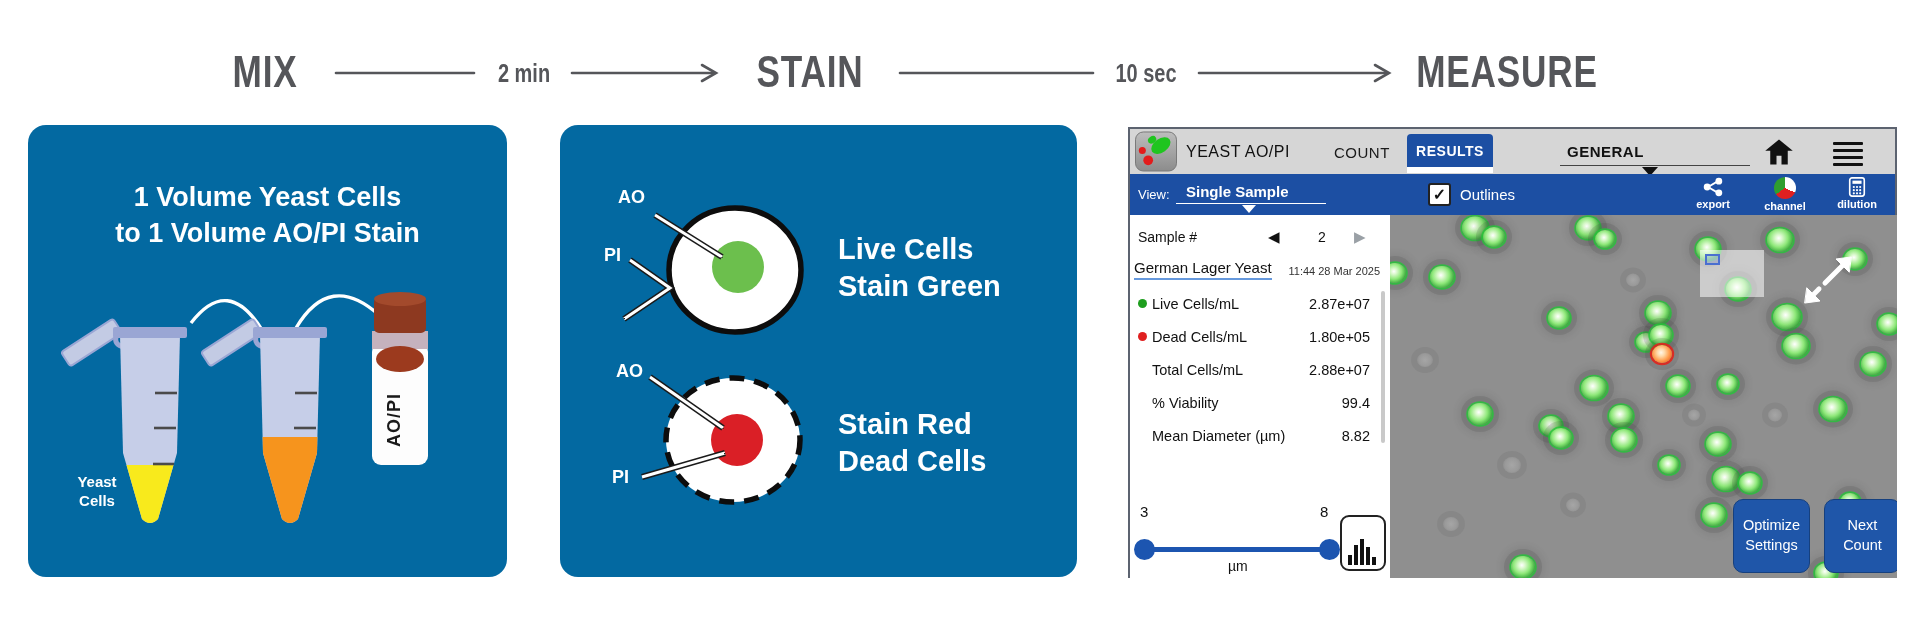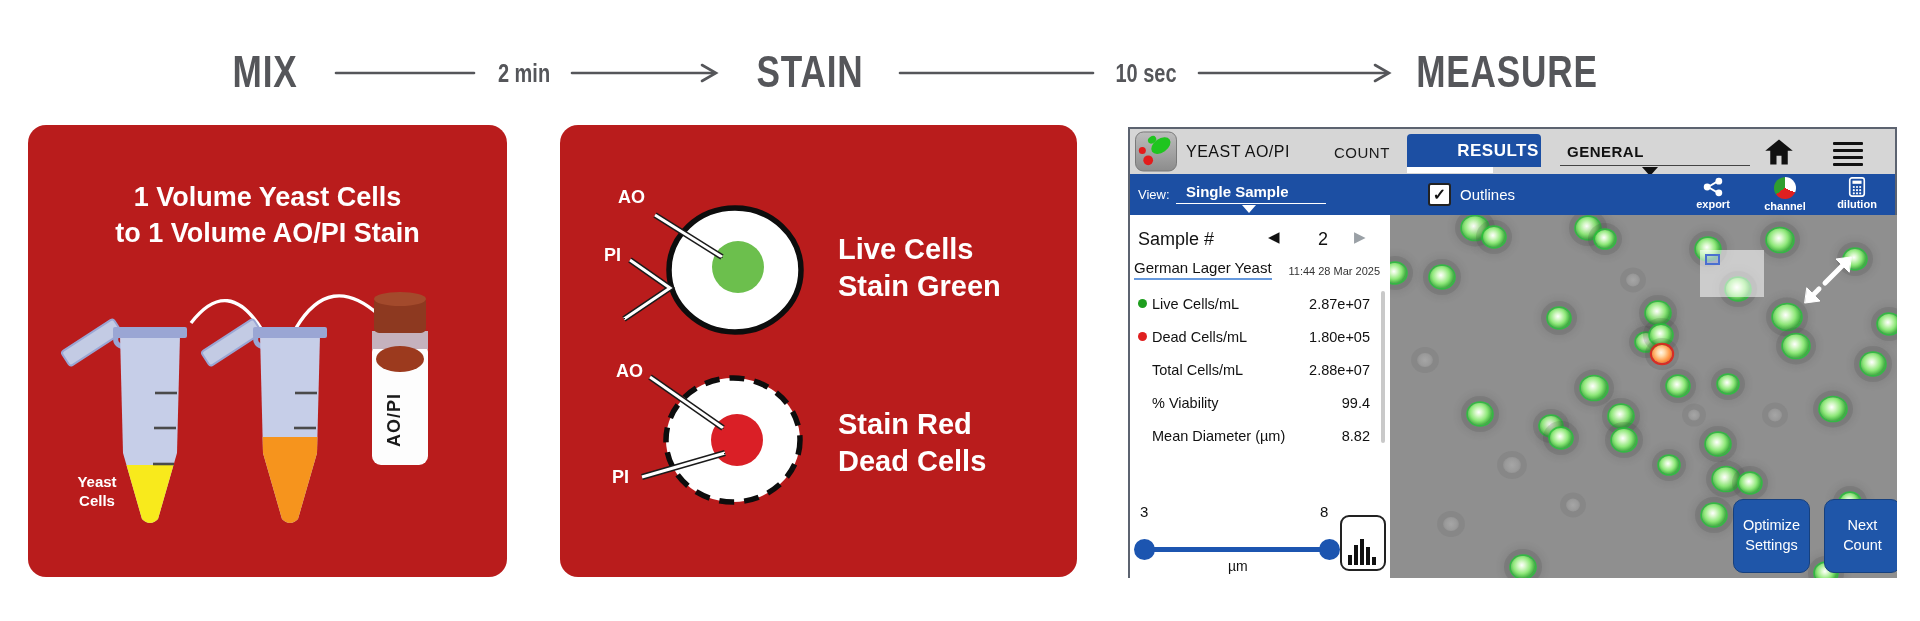--- a/index.html
+++ b/index.html
@@ -7,53 +7,53 @@
        font-family:"Liberation Sans",sans-serif;position:relative;}
   .abs{position:absolute;}
 
   
   .flow-label{color:#55565a;font-weight:700;white-space:nowrap;
     transform:translate(-50%,-50%) scaleX(.8);}
   .flow-step{font-size:44px;letter-spacing:1px;}
   .flow-time{font-size:25px;}
 
   
-  .panel{background:#b91c1c;border-radius:18px;}
+  .panel{background:#0369a1;border-radius:18px;}
   .panel-title{color:#fff;font-weight:700;text-align:center;font-size:27px;line-height:1.32;}
   .white-label{color:#fff;font-weight:700;font-size:15px;text-align:center;line-height:1.25;}
   .stain-caption{color:#fff;font-weight:700;font-size:29px;line-height:1.28;white-space:nowrap;}
   .aopi-label{color:#fff;font-weight:700;font-size:18px;}
 
   
   .instrument{left:1128px;top:127px;width:769px;height:451px;background:#8f8f8f;
     border:2px solid #5c6370;box-sizing:border-box;}
   .inst-header{left:0;top:0;width:100%;height:45px;background:#d6d6d6;border-bottom:1px solid #9aa0a6;}
   .inst-toolbar{left:0;top:45px;width:100%;height:41px;background:#1c4fa3;}
   .app-title{font-size:16px;color:#111;letter-spacing:.5px;}
   .tab-plain{font-size:15px;color:#1a1a1a;letter-spacing:.5px;}
-  .tab-active{background:#1c4fa3;color:#fff;font-weight:700;font-size:17px;letter-spacing:.5px;
-    border-radius:4px 4px 0 0;display:flex;align-items:center;justify-content:center;padding-left:48px;}
+  .tab-active{background:#1c4fa3;color:#fff;font-weight:700;font-size:14px;letter-spacing:.5px;
+    border-radius:4px 4px 0 0;display:flex;align-items:center;justify-content:center;}
   .tab-underline{background:#fff;}
   .dropdown-label{font-weight:700;font-size:15px;color:#111;letter-spacing:.5px;}
   .dd-line{border-bottom:1.5px solid #444;}
   .dd-caret{width:0;height:0;border-left:8px solid transparent;border-right:8px solid transparent;
     border-top:9px solid #111;}
   .hamburger span{display:block;width:30px;height:3.4px;background:#111;margin:3.6px 0;border-radius:1px;}
   .tb-text{color:#fff;font-size:13px;}
   .tb-view{color:#fff;font-size:15px;font-weight:700;}
   .tb-underline{border-bottom:1.5px solid #fff;}
   .dd-caret-w{width:0;height:0;border-left:7px solid transparent;border-right:7px solid transparent;
     border-top:8px solid #fff;}
   .checkbox{width:19px;height:19px;background:#fff;border:2px solid #222;border-radius:3px;
     color:#111;font-size:16px;font-weight:700;display:flex;align-items:center;justify-content:center;}
   .tb-icon{display:flex;flex-direction:column;align-items:center;color:#fff;font-size:11px;font-weight:700;gap:1px;}
 
   
   .results-pane{left:0;top:86px;width:260px;height:363px;background:#fff;border-right:1px solid #777;}
-  .sample-row{font-size:18px;color:#111;}
+  .sample-row{font-size:14px;color:#111;}
   .nav-tri{font-size:15px;cursor:default;}
   .sample-name{font-size:15px;color:#111;border-bottom:2px solid #6699dd;padding-bottom:2px;}
   .timestamp{font-size:11px;color:#333;}
   .rrow{position:absolute;left:0;width:100%;height:33px;display:flex;align-items:center;}
   .rrow .dot{width:9px;height:9px;border-radius:50%;margin-left:8px;margin-right:5px;flex:0 0 auto;}
   .rrow .dot.none{background:transparent;}
   .rrow .dot.green{background:#1e9e1e;}
   .rrow .dot.red{background:#e02020;}
   .rrow .lbl{font-size:14.5px;color:#111;}
   .rrow .val{position:absolute;right:20px;font-size:14.5px;color:#111;}

